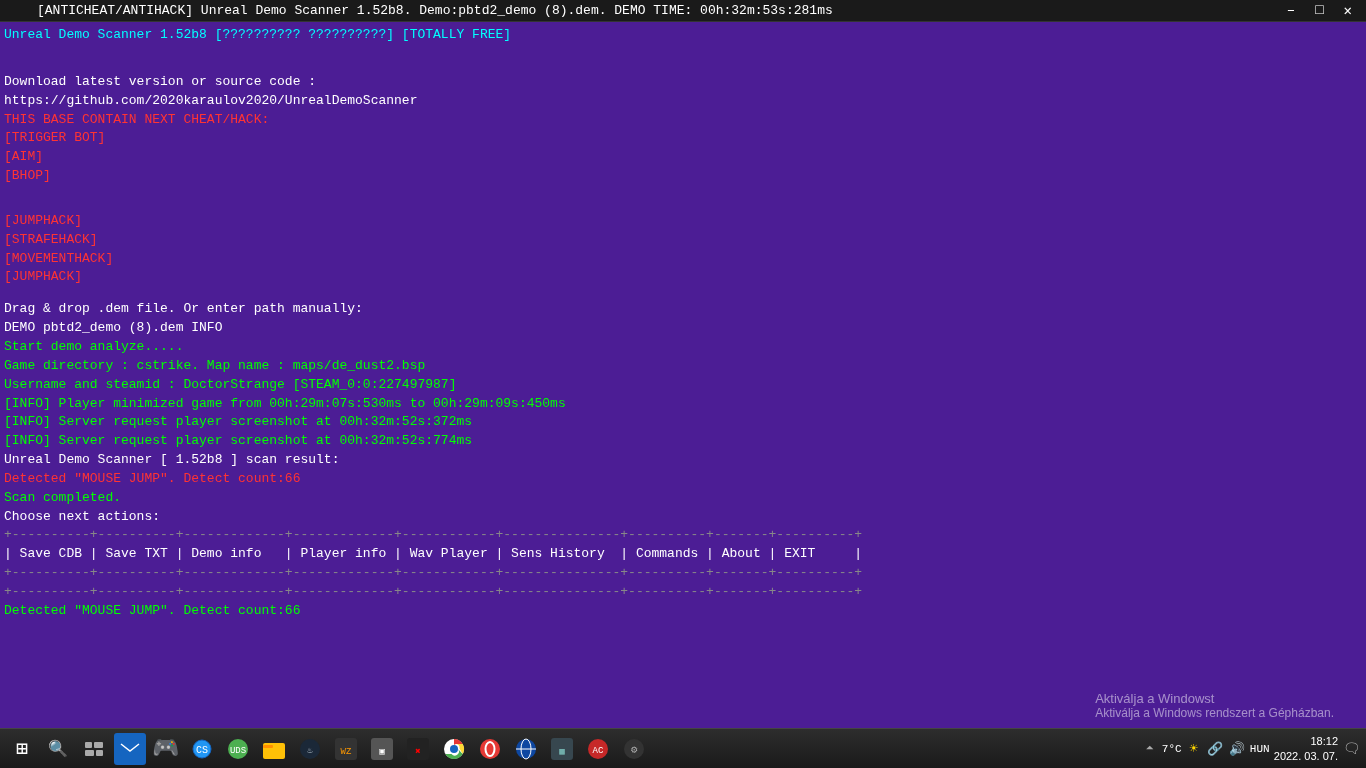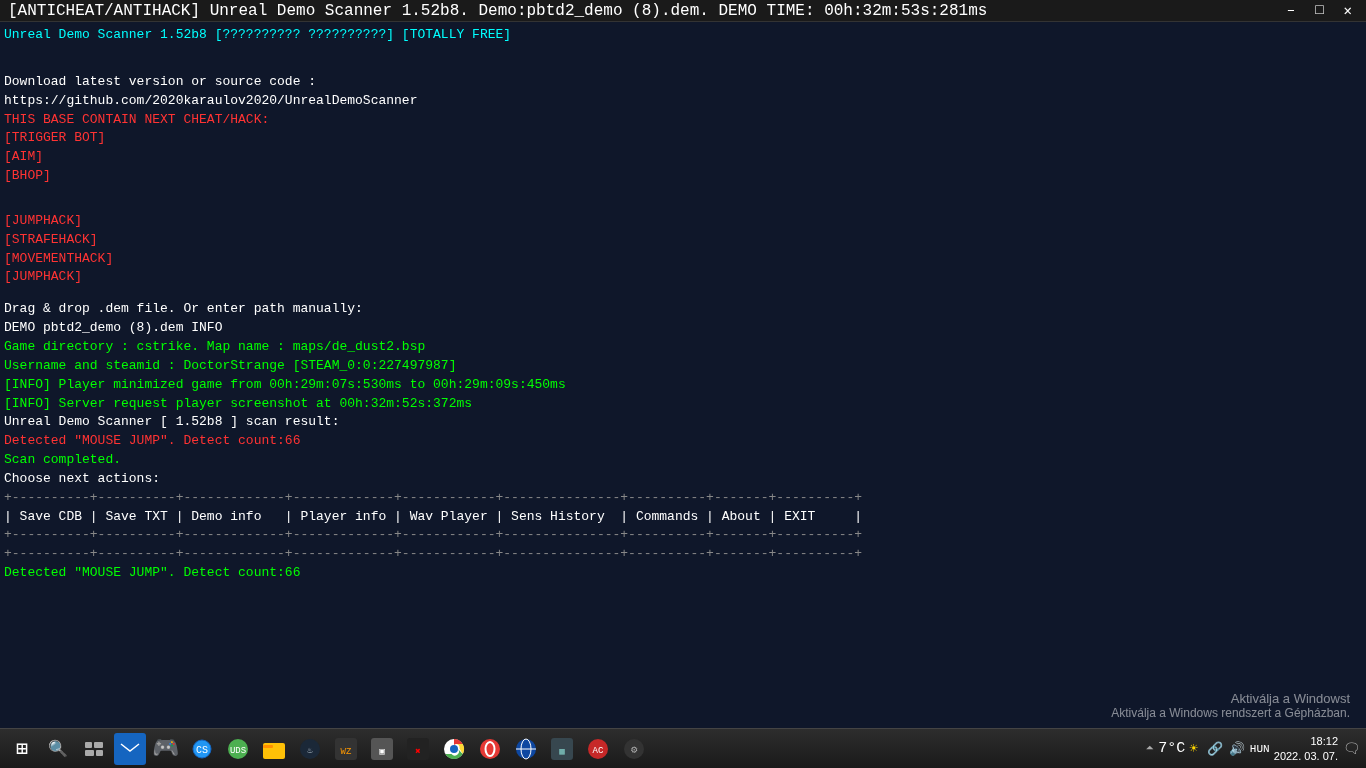--- a/index.html
+++ b/index.html
@@ -35,21 +35,21 @@
     }
     .title-btn {
       color: #fff;
       font-size: 12px;
       cursor: pointer;
       padding: 0 4px;
     }
 
     
     #terminal {
-      background: #0f172a;
+      background: #4c1d95;
       color: #c0c0c0;
       padding: 4px 4px;
       width: 100%;
       height: calc(100% - 22px - 40px);
       overflow: hidden;
       line-height: 1.45;
     }
 
     .line { white-space: pre; display: block; }
 
@@ -87,46 +87,46 @@
       color: #fff;
       font-size: 11px;
     }
     #clock-area {
       text-align: right;
       line-height: 1.3;
     }
     .win-watermark {
       position: absolute;
       bottom: 48px;
-      right: 16px;
+      right: 32px;
       color: rgba(255,255,255,0.5);
       font-size: 12px;
       font-family: 'Segoe UI', Arial, sans-serif;
-      text-align: right;
+      text-align: left;
       pointer-events: none;
       margin-left: 14px;
     }
     .win-watermark div:first-child { font-size: 13px; }
 
     
     .tray-icon {
       width: 16px;
       height: 16px;
       display: inline-flex;
       align-items: center;
       justify-content: center;
       cursor: pointer;
       font-size: 13px;
     }
   </style>
 </head>
 <body>
 
 <div id="titlebar">
-  <span id="titlebar-title" style="color:#fff;font-size:16px;font-family:'Courier New',monospace;">[ANTICHEAT/ANTIHACK] Unreal Demo Scanner 1.52b8. Demo:pbtd2_demo (8).dem. DEMO TIME: 00h:32m:53s:281ms</span>
+  <span id="titlebar-title" style="color:#fff;font-size:13px;font-family:'Courier New',monospace;margin-left:29px;">[ANTICHEAT/ANTIHACK] Unreal Demo Scanner 1.52b8. Demo:pbtd2_demo (8).dem. DEMO TIME: 00h:32m:53s:281ms</span>
   <div id="titlebar-controls">
     <span class="title-btn" style="color:#fff;font-size:14px;cursor:pointer;padding:0 6px;">–</span>
     <span class="title-btn" style="color:#fff;font-size:14px;cursor:pointer;padding:0 6px;">□</span>
     <span class="title-btn" style="color:#fff;font-size:14px;cursor:pointer;padding:0 6px;">✕</span>
   </div>
 </div>
 
 <div id="terminal">
 <span class="line" style="color: rgb(0, 255, 255);">Unreal Demo Scanner 1.52b8 [?????????? ??????????] [TOTALLY FREE]</span>
     <span class="line" style="color: rgb(255, 255, 255); margin-top: 28px;">Download latest version or source code :</span>
@@ -134,24 +134,26 @@
     <span class="line" style="color: rgb(255, 51, 51);">THIS BASE CONTAIN NEXT CHEAT/HACK:</span>
     <span class="line" style="color: rgb(255, 51, 51);">[TRIGGER BOT]</span>
     <span class="line" style="color: rgb(255, 51, 51);">[AIM]</span>
     <span class="line" style="color: rgb(255, 51, 51);">[BHOP]</span>
     <span class="line" style="color: rgb(255, 51, 51); margin-top: 26px;">[JUMPHACK]</span>
     <span class="line" style="color: rgb(255, 51, 51);">[STRAFEHACK]</span>
     <span class="line" style="color: rgb(255, 51, 51);">[MOVEMENTHACK]</span>
     <span class="line" style="color: rgb(255, 51, 51);">[JUMPHACK]</span>
     <span class="line" style="color: rgb(255, 255, 255); margin-top: 13px;">Drag &amp; drop .dem file. Or enter path manually:</span>
     <span class="line" style="color: rgb(255, 255, 255);">DEMO pbtd2_demo (8).dem INFO</span>
+    <span class="line" style="color: rgb(0, 255, 0);">Start demo analyze.....</span>
     <span class="line" style="color: rgb(0, 255, 0);">Game directory : cstrike. Map name : maps/de_dust2.bsp</span>
     <span class="line" style="color: rgb(0, 255, 0);">Username and steamid : DoctorStrange [STEAM_0:0:227497987]</span>
     <span class="line" style="color: rgb(0, 255, 0);">[INFO] Player minimized game from 00h:29m:07s:530ms to 00h:29m:09s:450ms</span>
     <span class="line" style="color: rgb(0, 255, 0);">[INFO] Server request player screenshot at 00h:32m:52s:372ms</span>
+    <span class="line" style="color: rgb(0, 255, 0);">[INFO] Server request player screenshot at 00h:32m:52s:774ms</span>
     <span class="line" style="color: rgb(255, 255, 255);">Unreal Demo Scanner [ 1.52b8 ] scan result:</span>
     <span class="line" style="color: rgb(255, 51, 51);">Detected "MOUSE JUMP". Detect count:66</span>
     <span class="line" style="color: rgb(0, 255, 0);">Scan completed.</span>
     <span class="line" style="color: rgb(255, 255, 255);">Choose next actions:</span>
     <span class="line" style="color: rgb(136, 136, 136);">+----------+----------+-------------+-------------+------------+---------------+----------+-------+----------+</span>
     <span class="line" style="color: rgb(255, 255, 255);">| Save CDB | Save TXT | Demo info   | Player info | Wav Player | Sens History  | Commands | About | EXIT     |</span>
     <span class="line" style="color: rgb(136, 136, 136);">+----------+----------+-------------+-------------+------------+---------------+----------+-------+----------+</span>
     <span class="line" style="color: rgb(136, 136, 136);">+----------+----------+-------------+-------------+------------+---------------+----------+-------+----------+</span>
     <span class="line" style="color: rgb(255, 255, 255);"></span>
     <span class="line" style="color: rgb(0, 255, 0);">Detected "MOUSE JUMP". Detect count:66</span>
@@ -263,21 +265,21 @@
   <div class="taskbar-icon">
     <svg width="22" height="22" viewBox="0 0 22 22">
         <circle cx="11" cy="11" r="10" fill="#333"></circle>
         <text x="11" y="15" font-size="11" fill="#aaa" text-anchor="middle">⚙</text>
       </svg>
   </div>
 
   <div id="taskbar-right">
 
     <span class="tray-icon" style="color:#aaa;font-size:10px;">⏶</span>
-    <span class="tray-icon" style="color:#fff;font-size:15px;">7°C</span>
+    <span class="tray-icon" style="color:#fff;font-size:11px;">7°C</span>
     <span class="tray-icon" style="color:#FFD700;font-size:14px;">☀</span>
     <span class="tray-icon" style="color:#aaa;font-size:13px;">🔗</span>
     <span class="tray-icon" style="color:#aaa;font-size:13px;">🔊</span>
     <span class="tray-icon" style="color:#fff;font-size:11px;">HUN</span>
     <div id="clock-area">
       <div style="color:#fff;font-size:11px;font-family:Arial,sans-serif;">18:12</div>
       <div style="color:#fff;font-size:11px;font-family:Arial,sans-serif;text-align:center;">2022. 03. 07.</div>
     </div>
     <span class="tray-icon" style="color:#aaa;font-size:14px;">🗨</span>
   </div>

